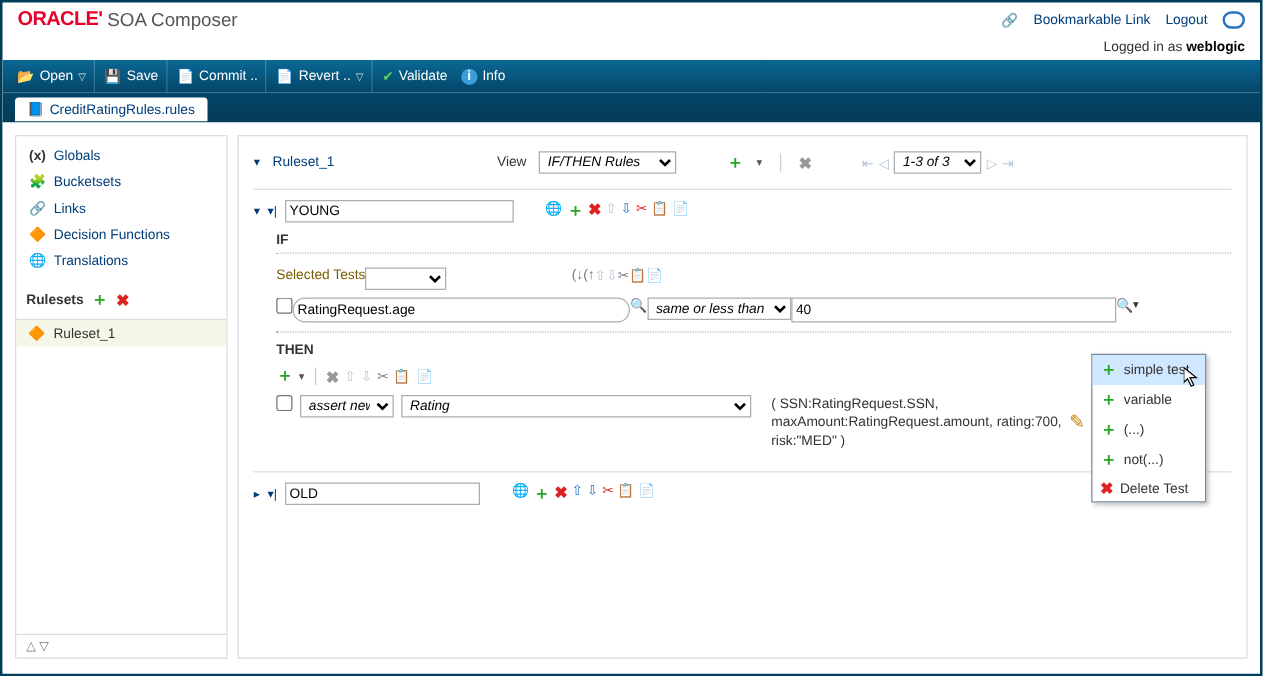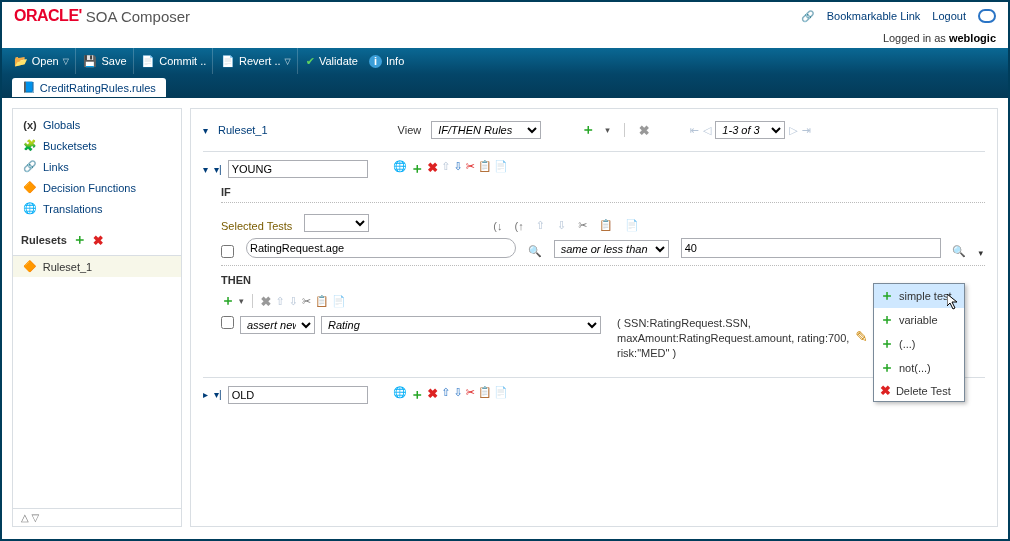--- a/index.html
+++ b/index.html
@@ -30,26 +30,26 @@
 .rs-item.active { background: #f7f7e9; }
 .sb-footer { border-top: 1px solid #d9dee3; padding: 3px 8px; color: #777; font-size: 10px; }
 .content { flex: 1; border: 1px solid #d9dee3; overflow: hidden; position: relative; }
 .content-inner { padding: 6px 12px; overflow-y: auto; height: 100%; }
 .ruleset-row { display: flex; align-items: center; gap: 10px; padding: 6px 0 12px; }
 .view-lbl { color: #333; }
 .sel { border: 1px solid #abadb3; background: #fff; height: 18px; font-size: 11px; padding: 0 2px; font-style: italic; }
 .pager { display: flex; align-items: center; gap: 4px; margin-left: 30px; }
 .rule-block { border-top: 1px solid #d9dee3; padding: 8px 0 4px; }
 .rule-hdr { display: flex; align-items: center; gap: 6px; }
-.rule-name-input { border: 1px solid #abadb3; background: #fff; width: 140px; height: 18px; font-size: 11px; padding: 0 3px; }
-.rule-name-input.small { width: 140px; }
+.rule-name-input { border: 1px solid #abadb3; background: #fff; width: 183px; height: 18px; font-size: 11px; padding: 0 3px; }
+.rule-name-input.small { width: 156px; }
 .rule-icons { display: flex; gap: 3px; margin-left: 20px; }
 .section-lbl { font-weight: bold; color: #333; margin: 8px 0 2px 18px; }
 .dotted { border-bottom: 1px dotted #bbb; margin: 4px 0 8px 18px; }
-.test-row { display: flex; align-items: flex-end; gap: 12px; margin-left: 18px; padding: 3px 0; }
+.test-row { display: flex; align-items: flex-start; gap: 0; margin-left: 18px; padding: 3px 0; }
 .txt-input { border: 1px solid #abadb3; background: #fff; height: 20px; font-size: 11px; padding: 0 3px; }
 .lhs { width: 270px; border-radius: 10px; }
 .op { width: 115px; }
 .rhs { width: 260px; }
 .then-icons { display: flex; gap: 4px; margin: 6px 0 6px 18px; align-items: center; }
 .action-row { display: flex; align-items: flex-start; gap: 6px; margin-left: 18px; }
 .assert-sel { width: 75px; }
 .target-sel { width: 280px; }
 .assert-detail { font-size: 11px; color: #333; margin-left: 10px; line-height: 1.35; }
 .exp { color: #003D79; font-size: 10px; cursor: pointer; }

